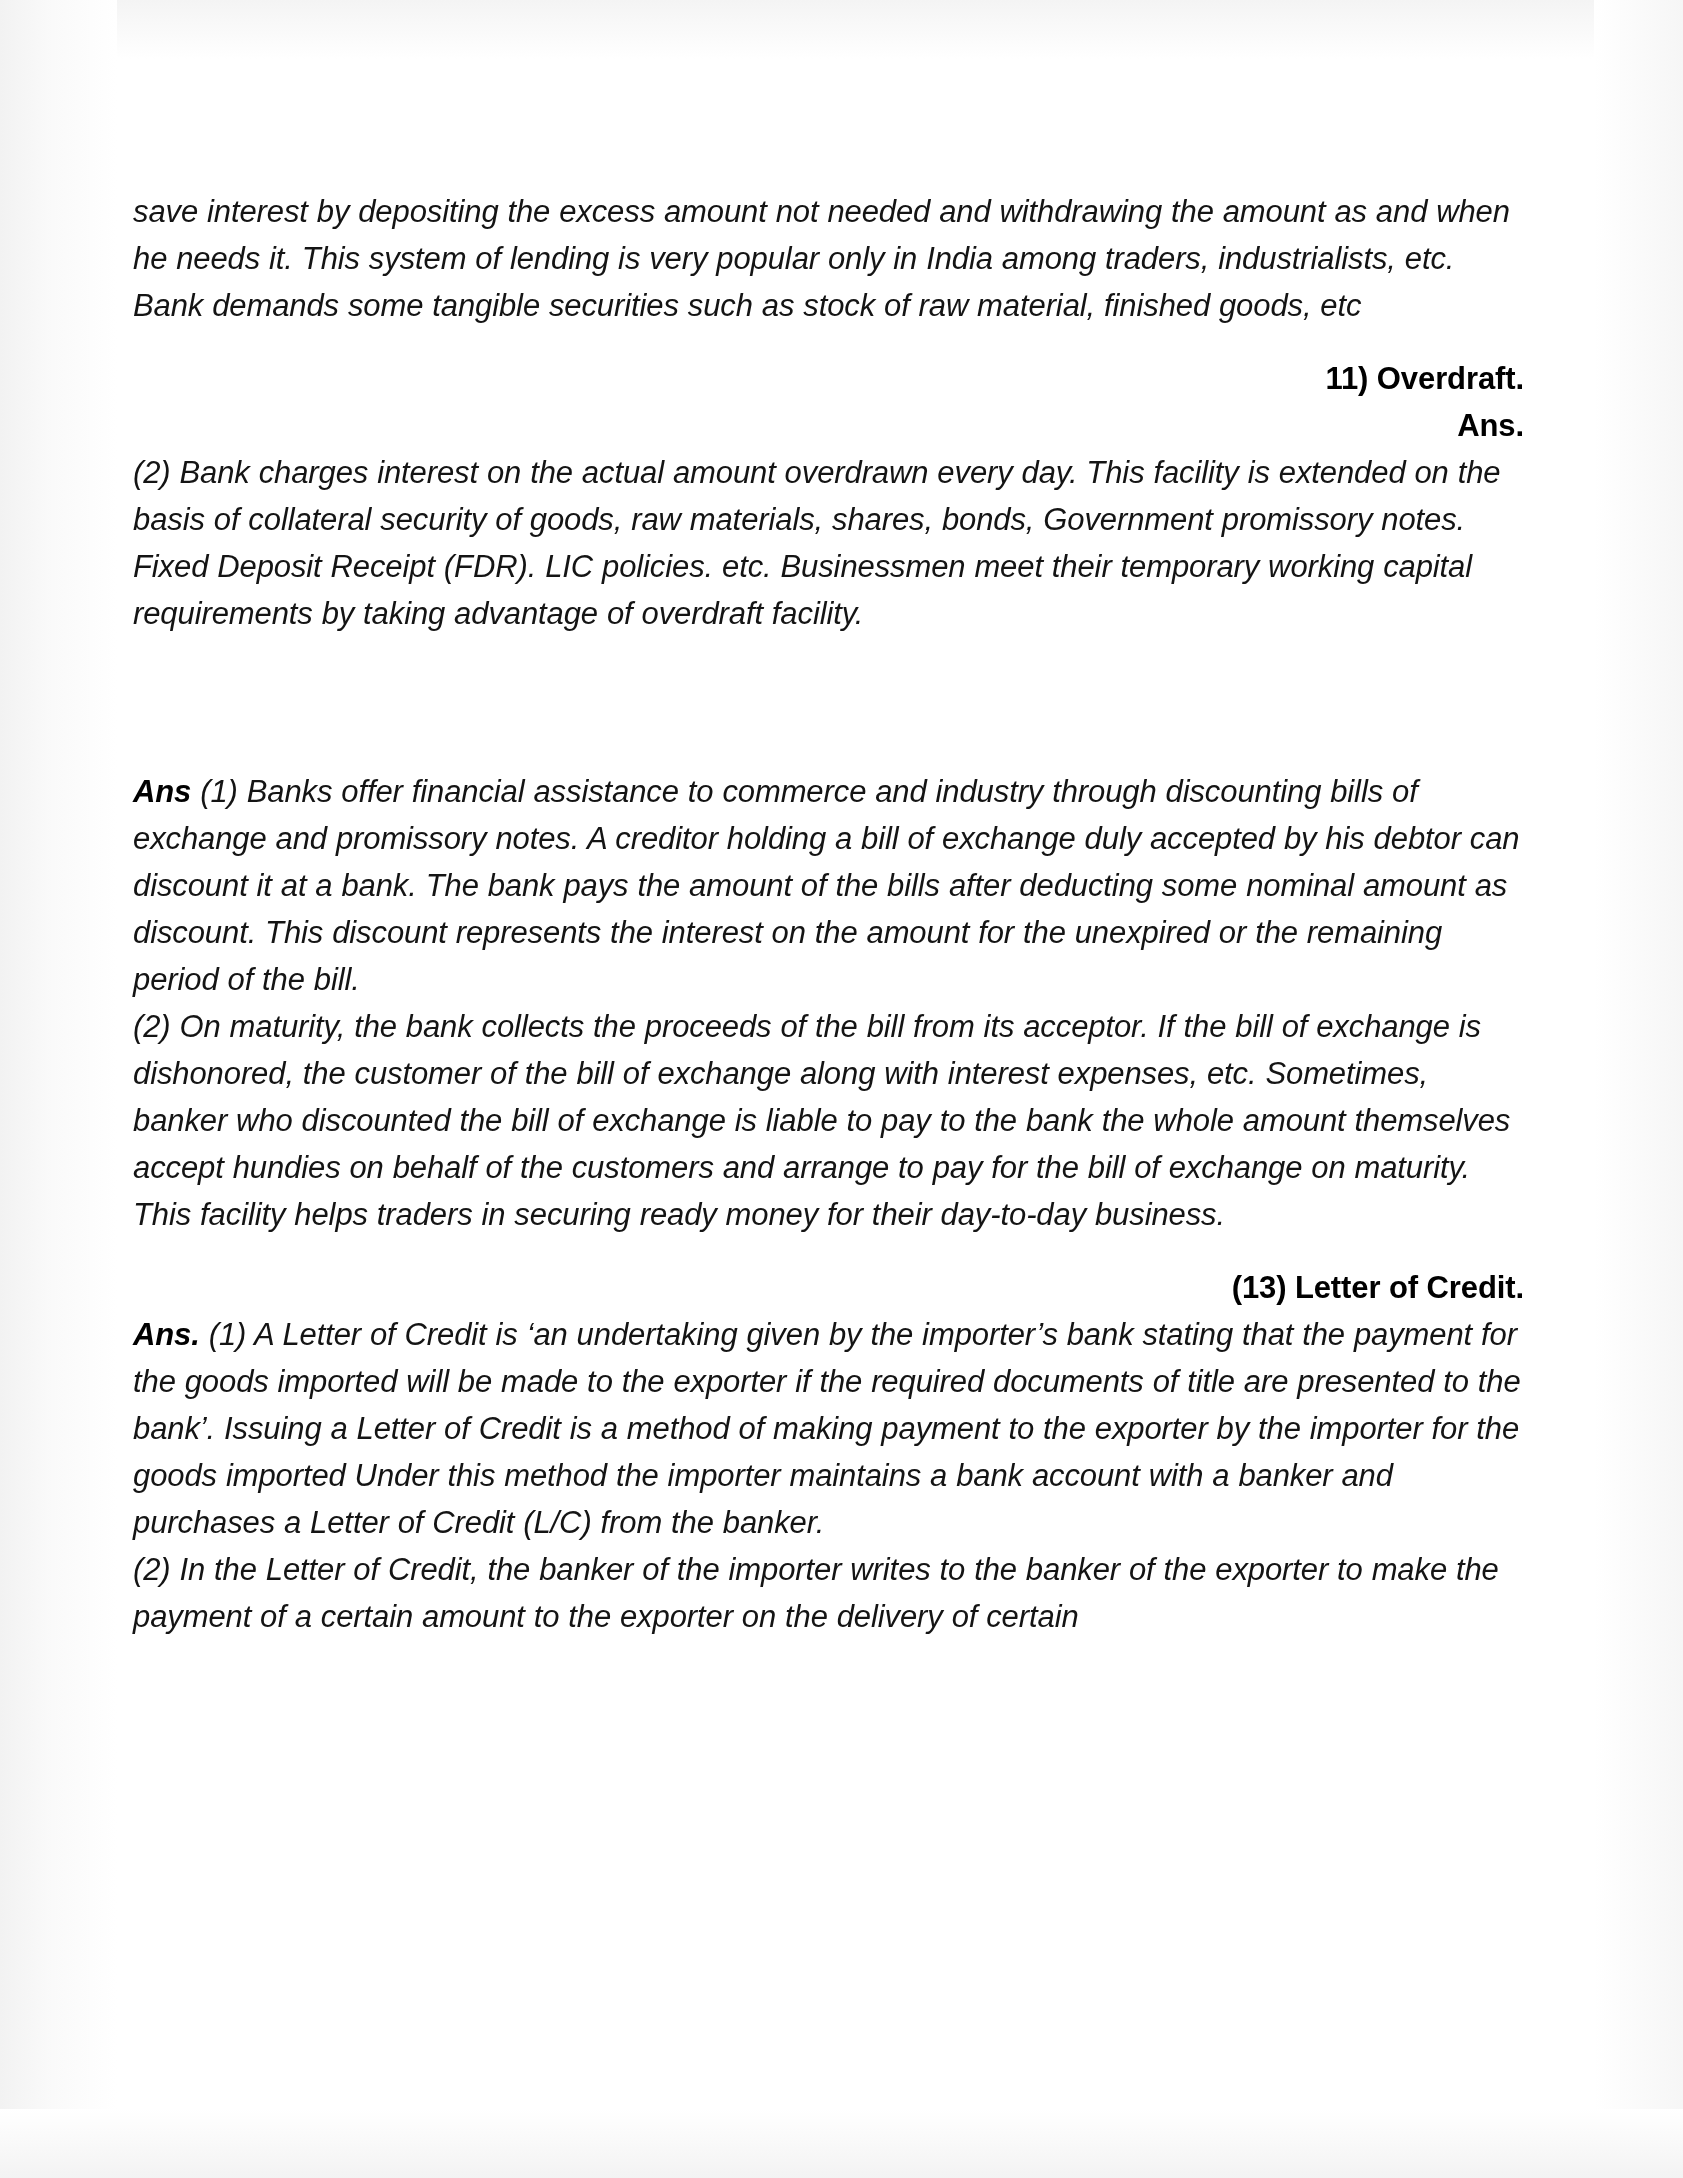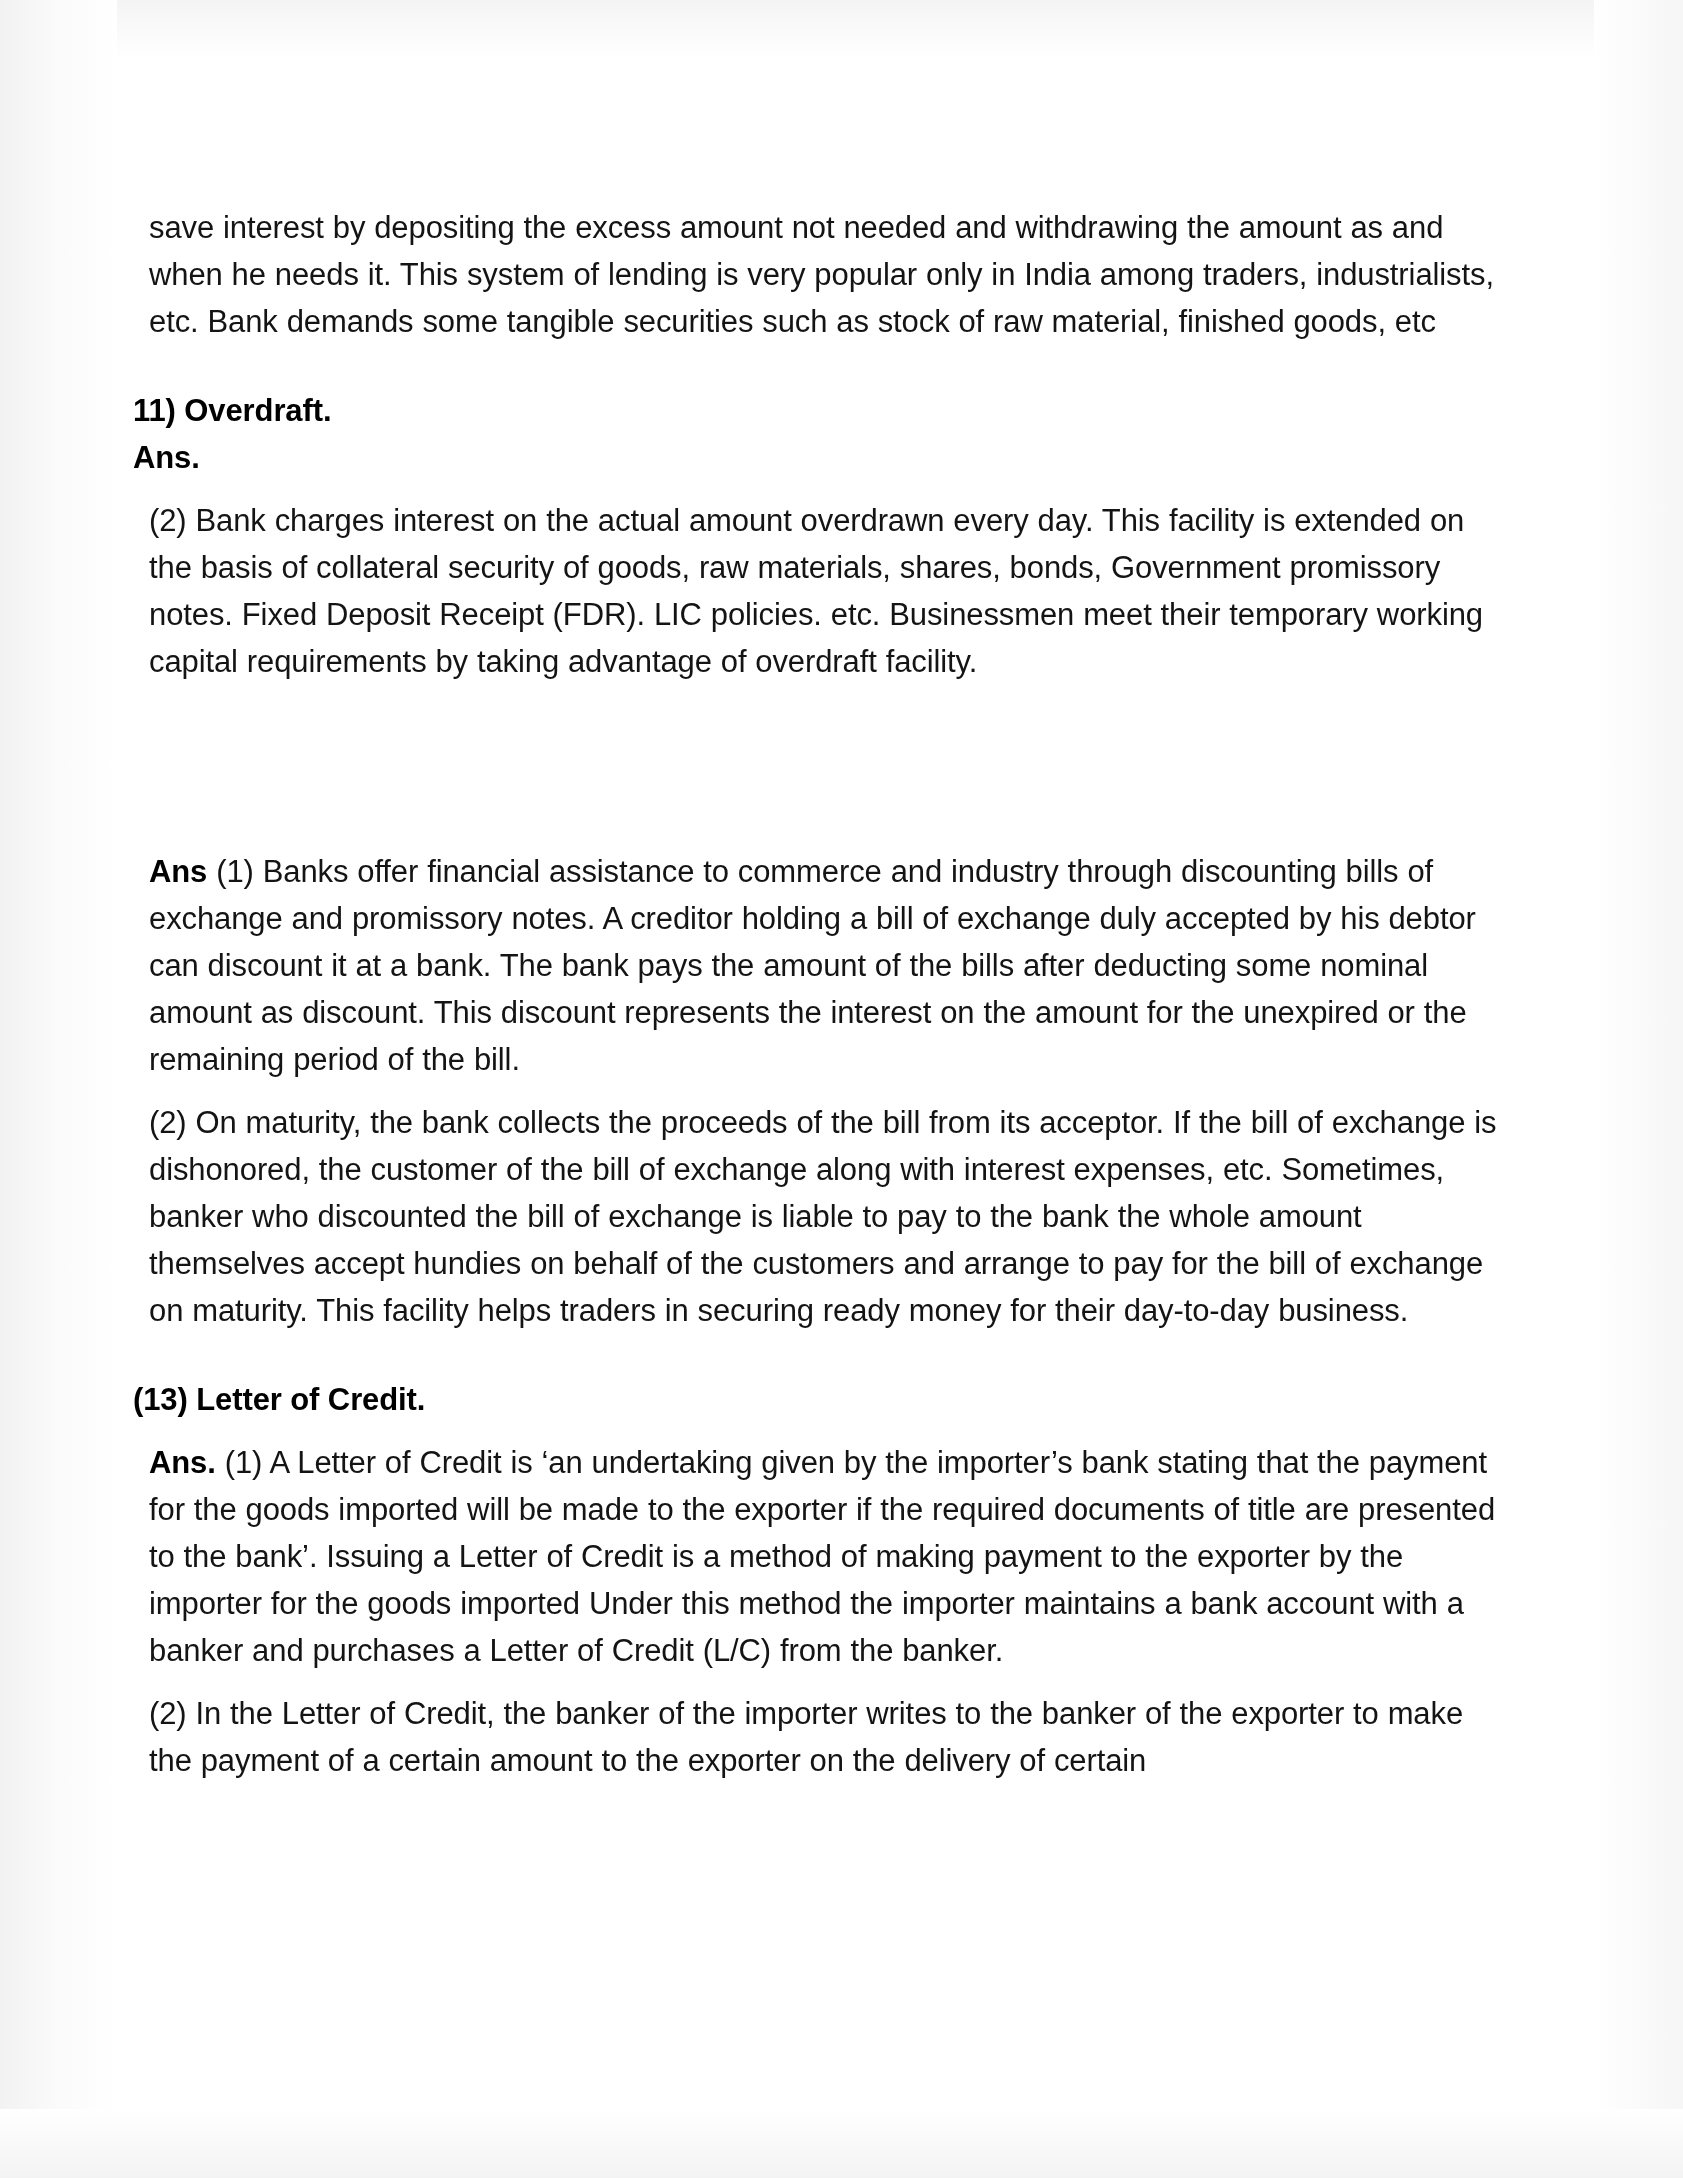--- a/index.html
+++ b/index.html
@@ -69,32 +69,34 @@
     left: 133px;
     top: 188px;
     width: 1391px;
   }
 
   .para {
     font-size: 31px;
     line-height: 47px;
     letter-spacing: -0.1px;
     color: #141414;
-    margin: 16px;
+    margin: 0;
     text-align: left;
     word-spacing: 0.4px;
+    font-style: italic;
   }
 
   .heading {
     font-size: 31px;
     line-height: 47px;
     font-weight: bold;
     color: #000000;
     margin: 0;
     letter-spacing: -0.1px;
+    text-align: right;
   }
 
   .ans-label {
     font-weight: bold;
     color: #000000;
   }
   .gap-sm { height: 26px; }
   .gap-xl { height: 131px; }
 
   .inline-run { display: inline; }

